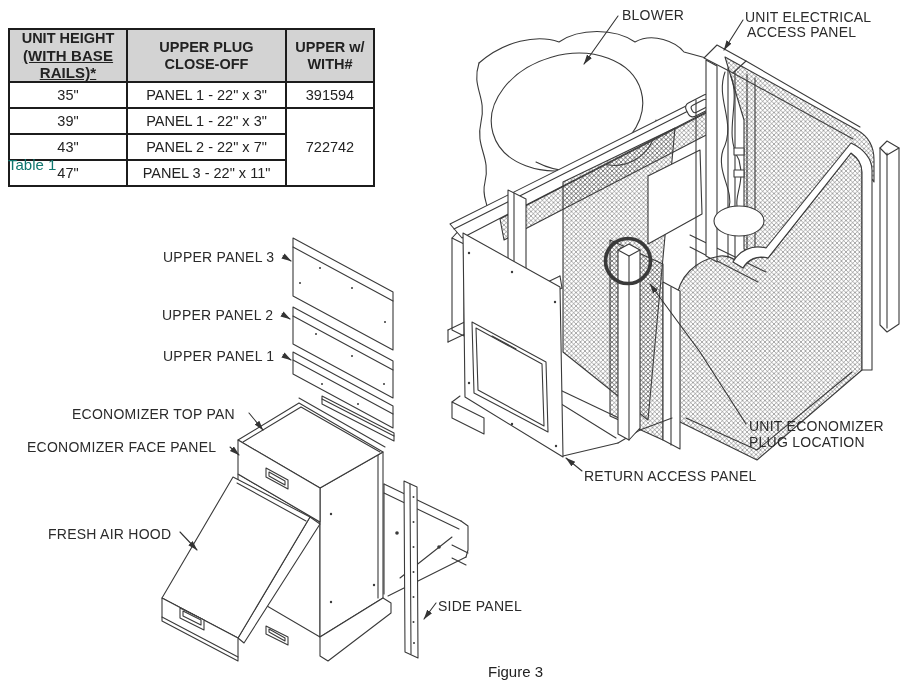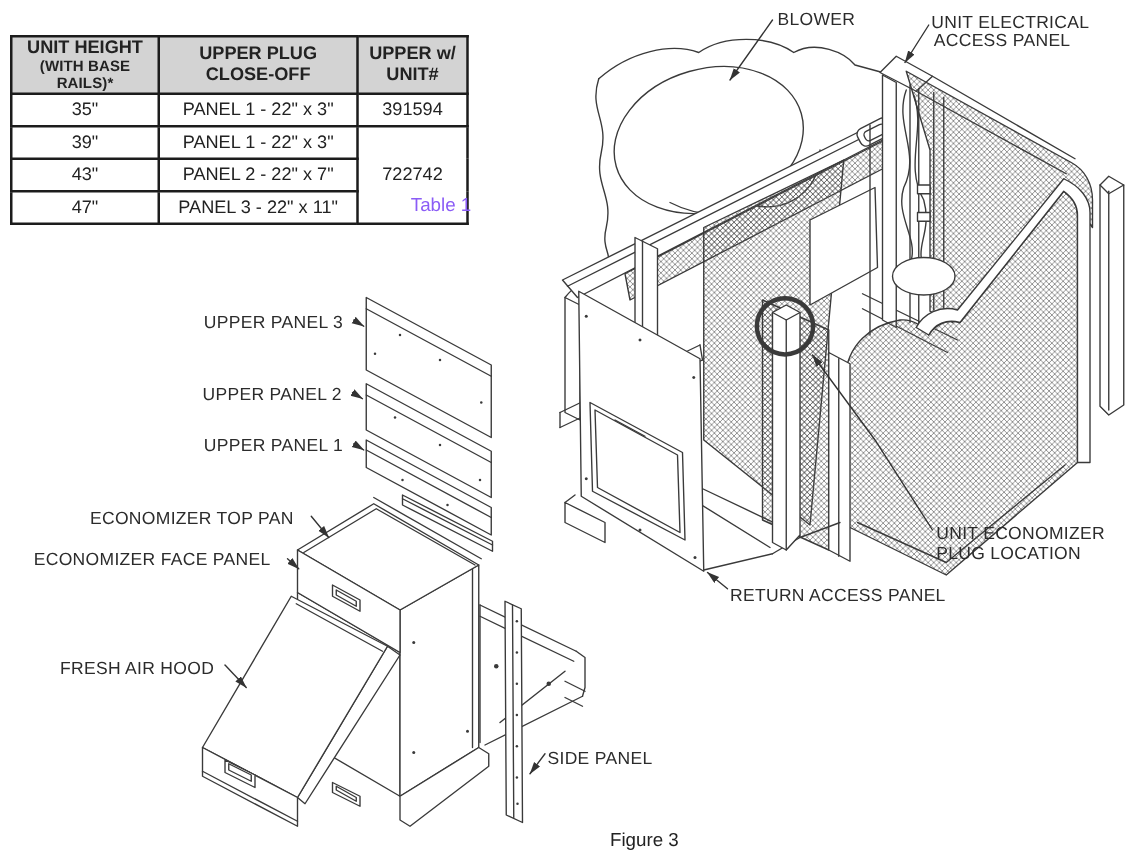--- a/index.html
+++ b/index.html
@@ -3,24 +3,24 @@
 <meta charset="utf-8">
 <style>
   html,body{margin:0;padding:0;background:#fff;}
   .page{position:relative;width:910px;height:692px;background:#fff;overflow:hidden;
         font-family:"Liberation Sans",sans-serif;color:#222;}
   
   .spec-table{position:absolute;left:8px;top:8px;border-collapse:collapse;table-layout:fixed;margin-top:20px;}
   .spec-table th,.spec-table td{border:2px solid #1c1c1c;text-align:center;vertical-align:middle;
         padding:0 2px;color:#222;}
   .spec-table th{background:#d3d3d3;height:40px;font-size:14.5px;font-weight:bold;line-height:1.15;}
-  .spec-table th .sub{font-size:12px;letter-spacing:0.1px;}
+  .spec-table th .sub{font-size:15px;letter-spacing:0.1px;text-decoration:underline;}
   .spec-table td{height:24px;font-size:14.5px;font-weight:normal;background:#fff;}
-  .table-caption{position:absolute;left:8px;top:156px;width:369px;text-align:right;
-        font-size:15px;color:#8b5cf6;}
+  .table-caption{position:absolute;left:8px;top:156px;width:369px;text-align:left;
+        font-size:15px;color:#0f766e;}
   
   .fig-svg{position:absolute;left:0;top:0;}
   .lbl{font-family:"Liberation Sans",sans-serif;font-size:14px;letter-spacing:0.25px;
        fill:#2b2b2b;stroke:none;}
   .cap{font-family:"Liberation Sans",sans-serif;font-size:15px;fill:#222;stroke:none;}
 </style>
 </head>
 <body>
 
 <div class="page">
@@ -36,21 +36,21 @@
         <th>
           <div>UNIT HEIGHT</div>
           <div class="sub">(WITH BASE RAILS)*</div>
         </th>
         <th>
           <div>UPPER PLUG</div>
           <div>CLOSE-OFF</div>
         </th>
         <th>
           <div>UPPER w/</div>
-          <div>UNIT#</div>
+          <div>WITH#</div>
         </th>
       </tr>
     </thead>
     <tbody>
       <tr>
         <td>35"</td>
         <td>PANEL 1 - 22" x 3"</td>
         <td>391594</td>
       </tr>
       <tr>

